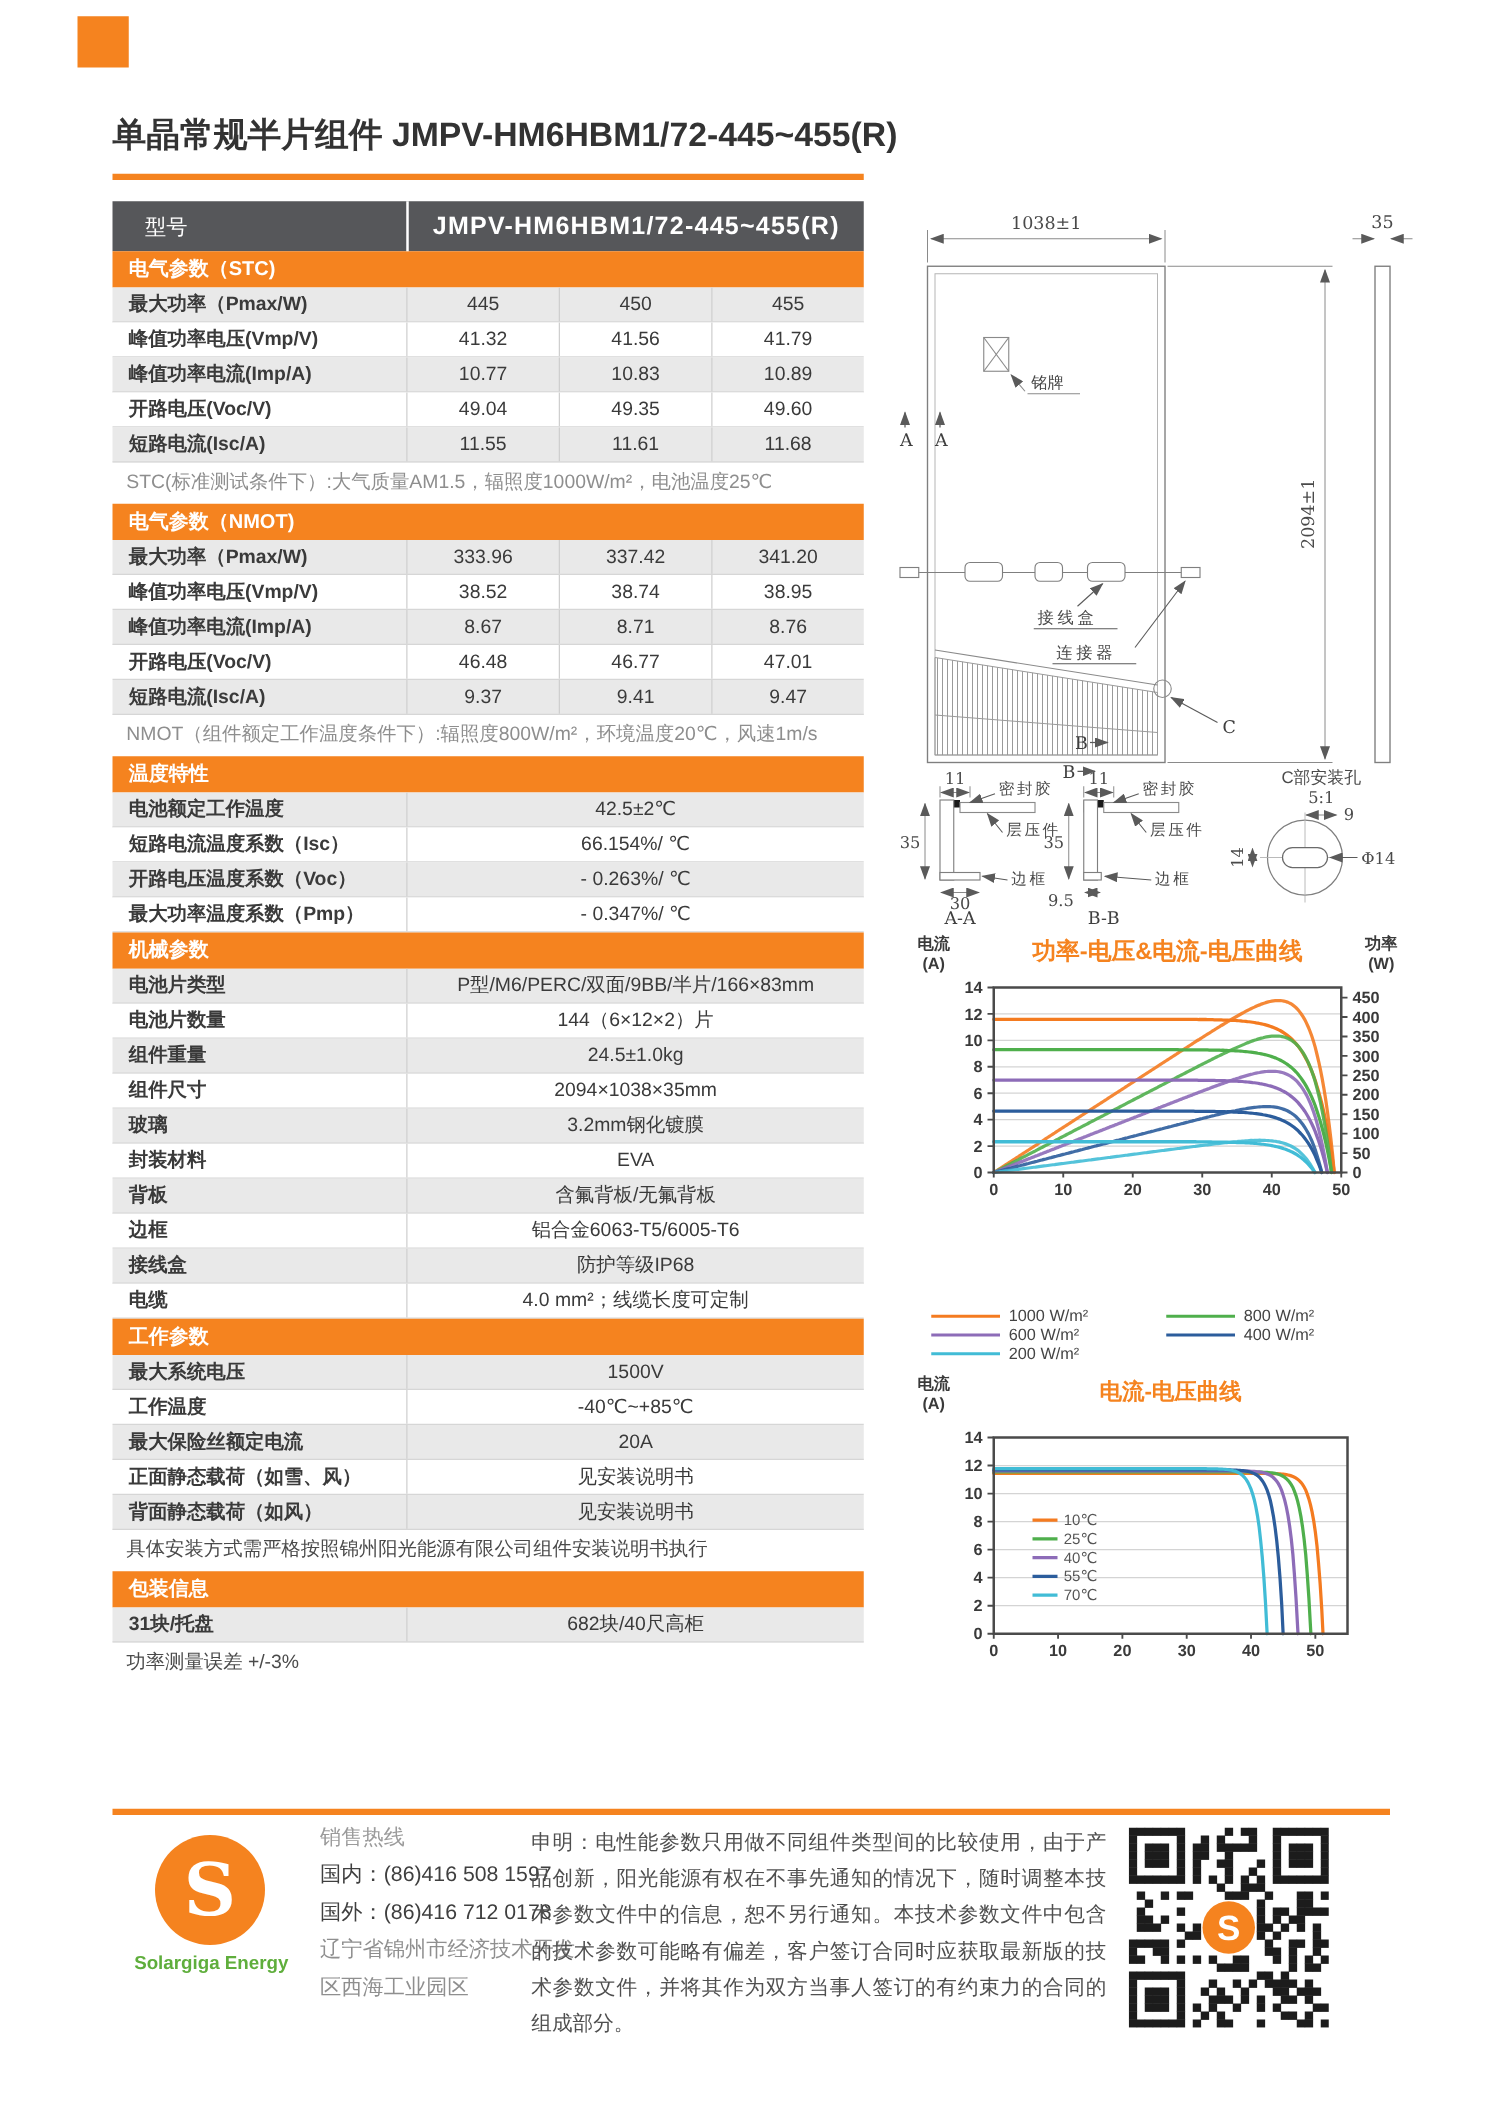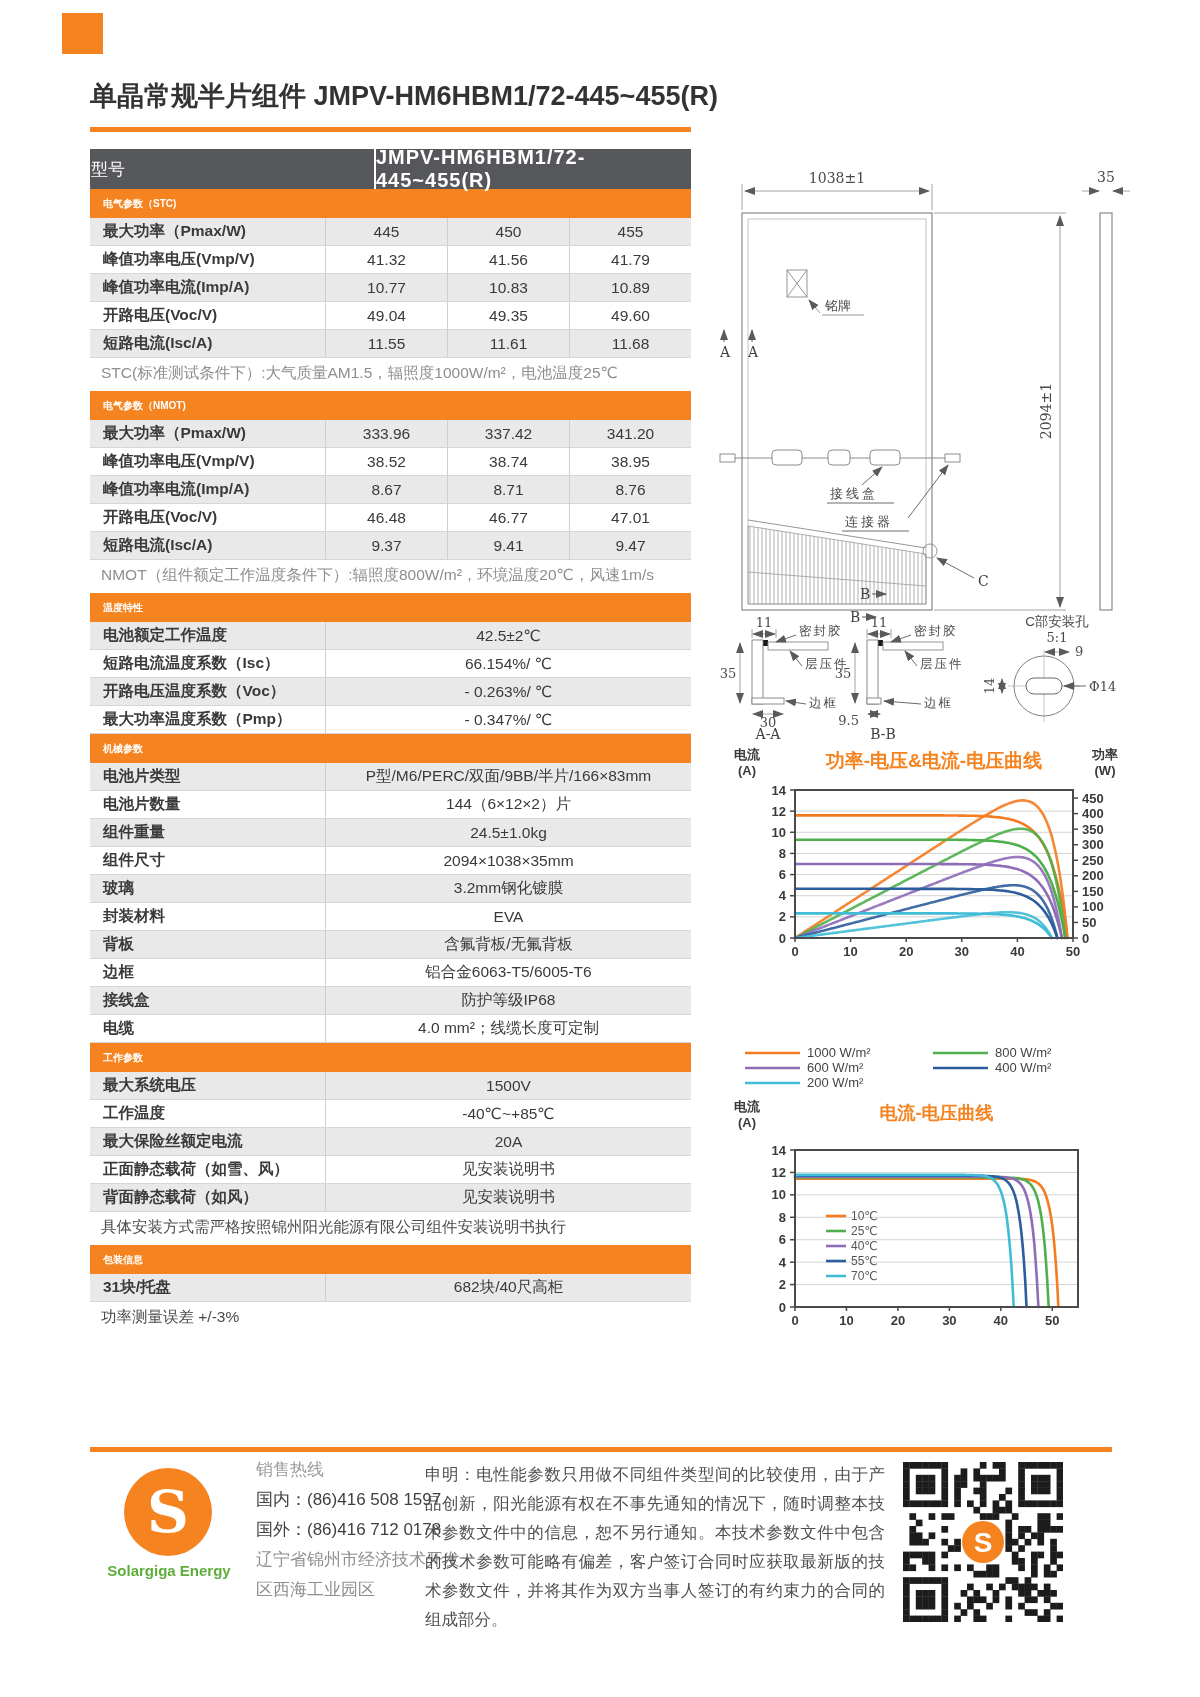--- a/index.html
+++ b/index.html
@@ -1,25 +1,25 @@
 <!DOCTYPE html>
 <html><head>
 <meta charset="utf-8">
 <style>
   html,body{margin:0;padding:0;background:#ffffff;}
   .page{position:relative;width:1200px;height:1697px;background:#fff;overflow:hidden;
         font-family:"Liberation Sans","DejaVu Sans",sans-serif;color:#3a3a3a;}
   .corner-square{position:absolute;left:62px;top:13px;width:41px;height:41px;background:#F5831F;}
-  .left-col{position:absolute;left:90px;top:78px;width:601px;}
+  .left-col{position:absolute;left:90px;top:90px;width:601px;}
   .doc-title{font-size:27px;font-weight:bold;color:#333;margin:0;white-space:nowrap;}
   .title-underline{height:5px;background:#F5831F;margin-top:13px;margin-bottom:17px;}
   .model-header{display:flex;height:40px;background:#56575A;color:#fff;}
-  .model-header .mh-lbl{width:284px;display:flex;align-items:center;padding-left:1px;font-size:17px;box-sizing:border-box;}
+  .model-header .mh-lbl{width:235px;display:flex;align-items:center;padding-left:26px;font-size:17px;box-sizing:border-box;}
   .model-header .mh-val{flex:1;display:flex;align-items:center;justify-content:center;font-size:20px;font-weight:bold;letter-spacing:1px;border-left:2px solid #fff;}
-  .section-bar{height:29px;background:#F5831F;color:#fff;display:flex;align-items:center;padding-left:13px;font-size:10px;font-weight:bold;box-sizing:border-box;}
+  .section-bar{height:29px;background:#F5831F;color:#fff;display:flex;align-items:center;padding-left:13px;font-size:16px;font-weight:bold;box-sizing:border-box;}
   .trow{display:flex;height:28px;font-size:15.5px;color:#3a3a3a;border-bottom:1px solid #d6d6d6;box-sizing:border-box;background:#fff;}
   .trow.gray{background:#E9E9E9;}
   .trow .c-lbl{width:235px;padding-left:13px;display:flex;align-items:center;box-sizing:border-box;font-weight:bold;}
   .trow .c-val{flex:1;display:flex;align-items:center;justify-content:center;border-left:1px solid #cfcfcf;}
   .tnote{font-size:15.5px;color:#8e8e8e;padding:5px 0 7px 11px;}
   .tnote.dark{color:#4a4a4a;}
   #drawing{position:absolute;left:712px;top:158px;}
   #chart1{position:absolute;left:715px;top:745px;}
   #chart2{position:absolute;left:715px;top:1095px;}
   .footer-divider{position:absolute;left:90px;top:1447px;width:1022px;height:5px;background:#F5831F;}

